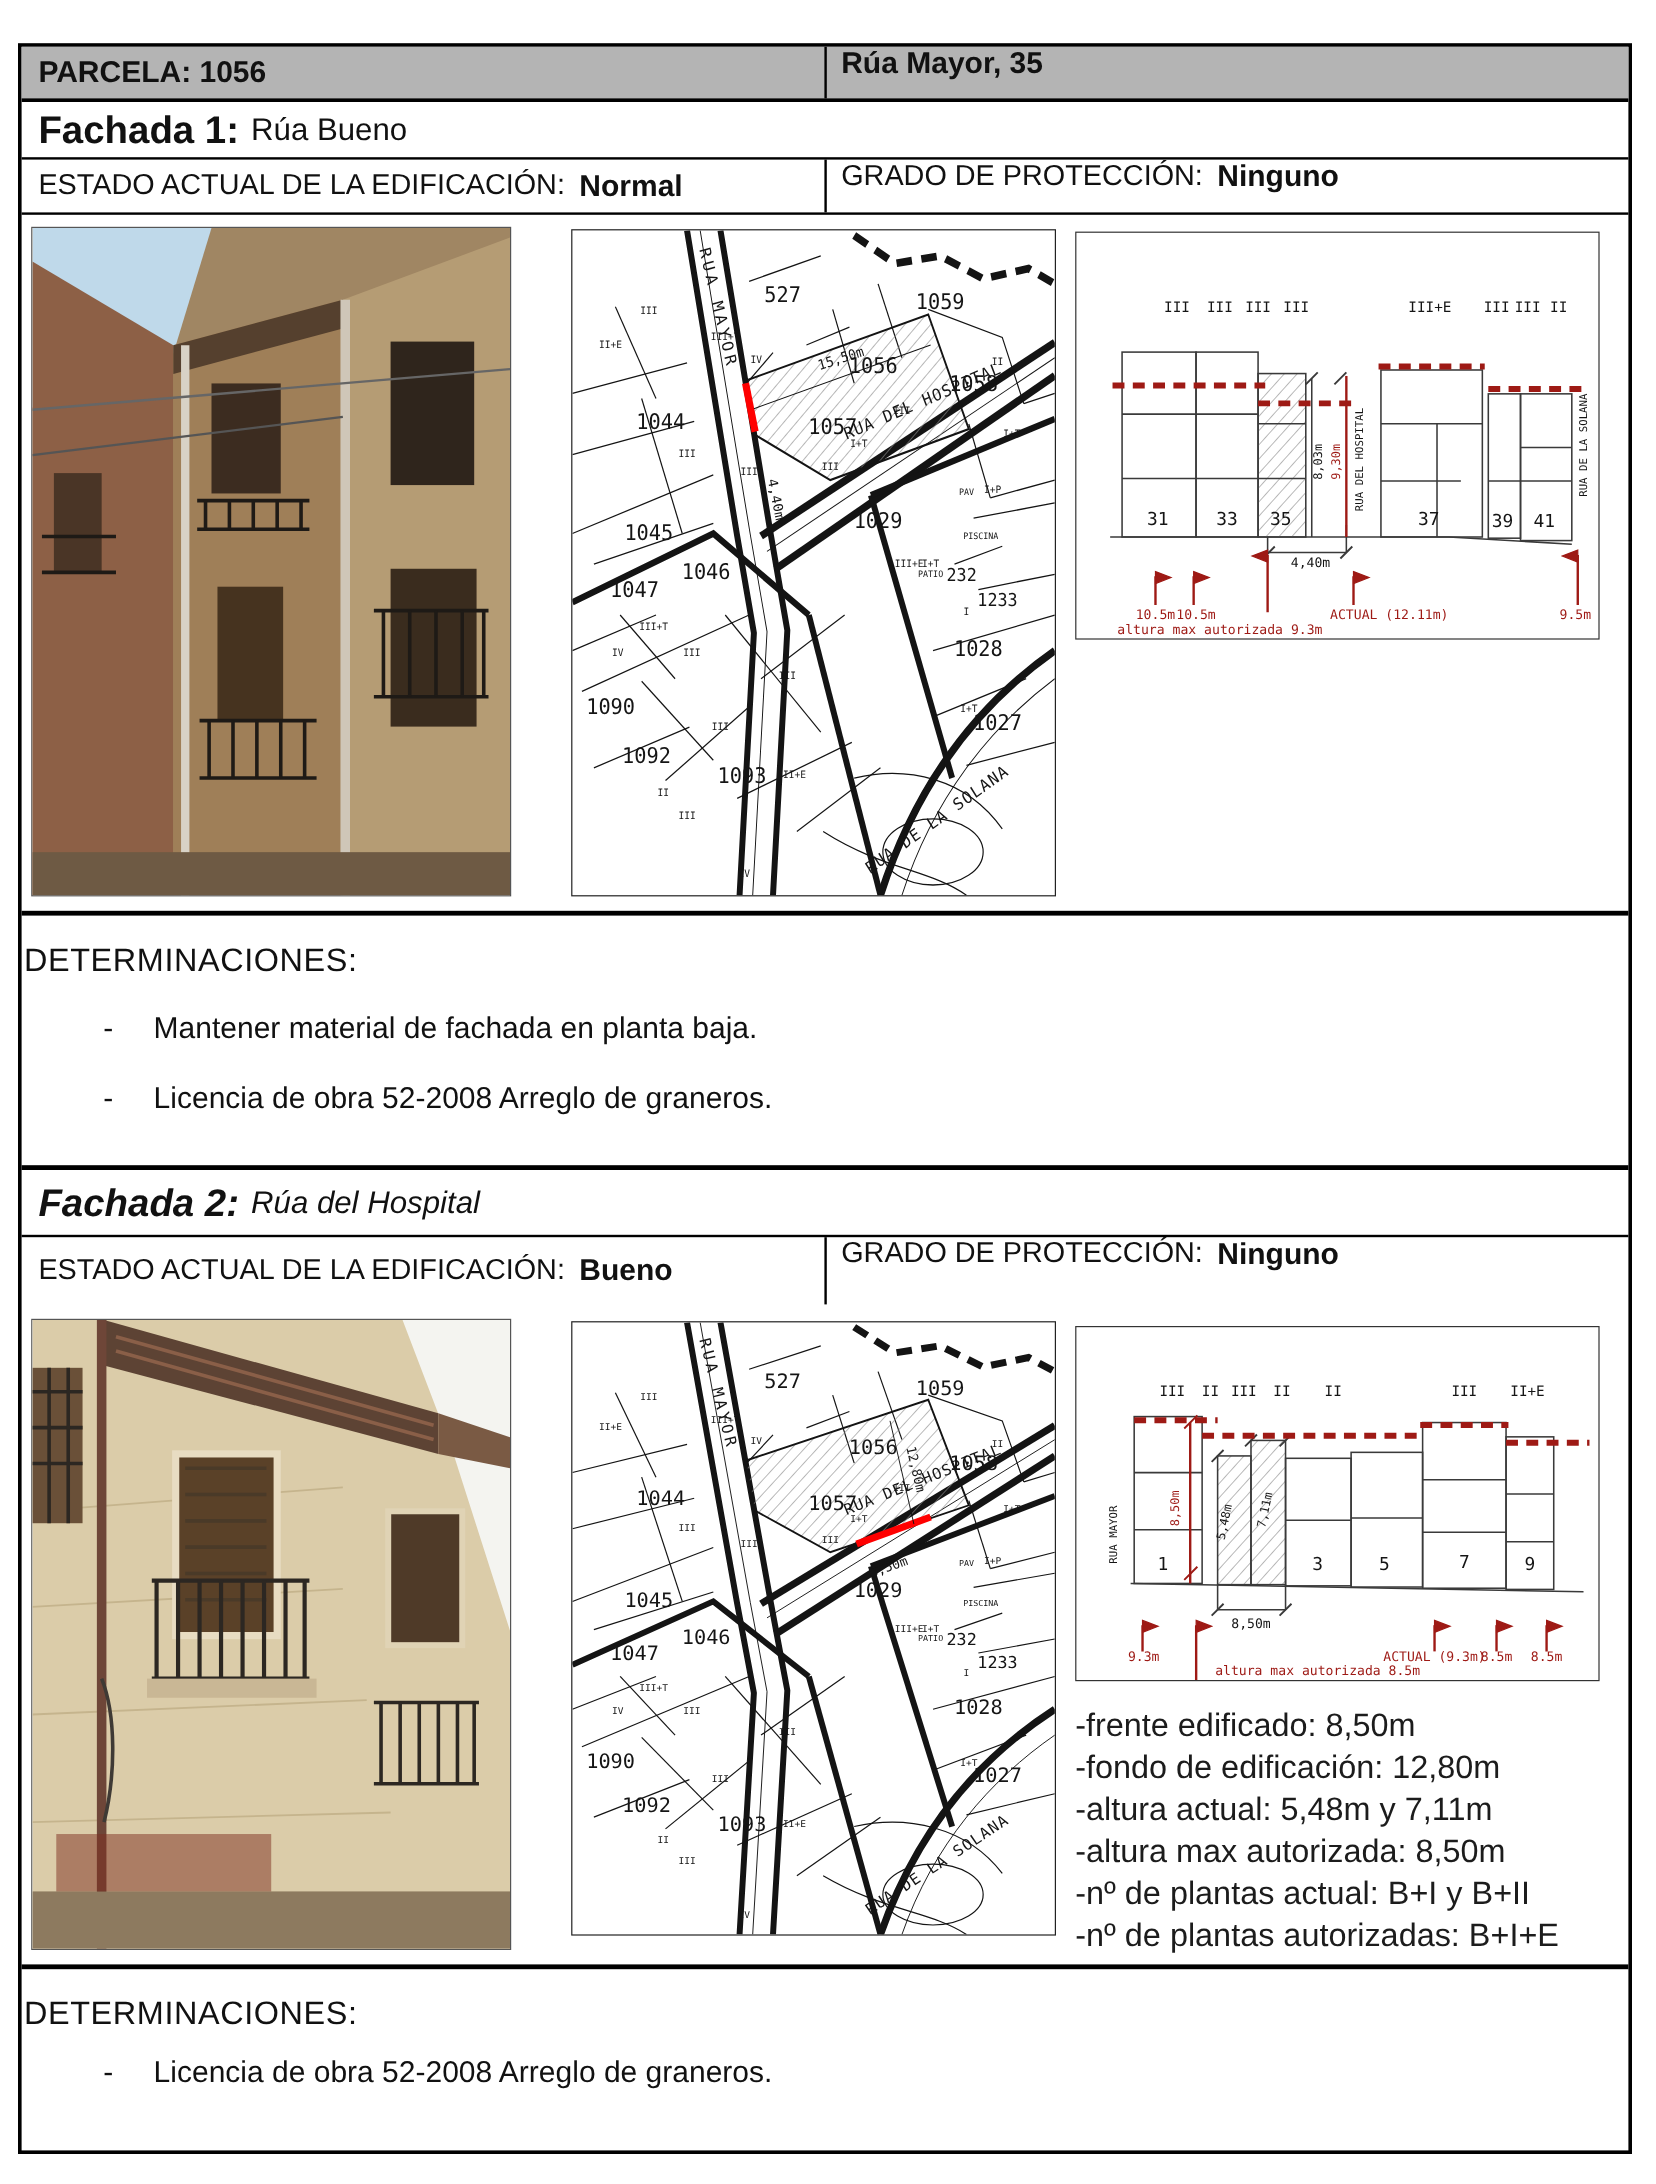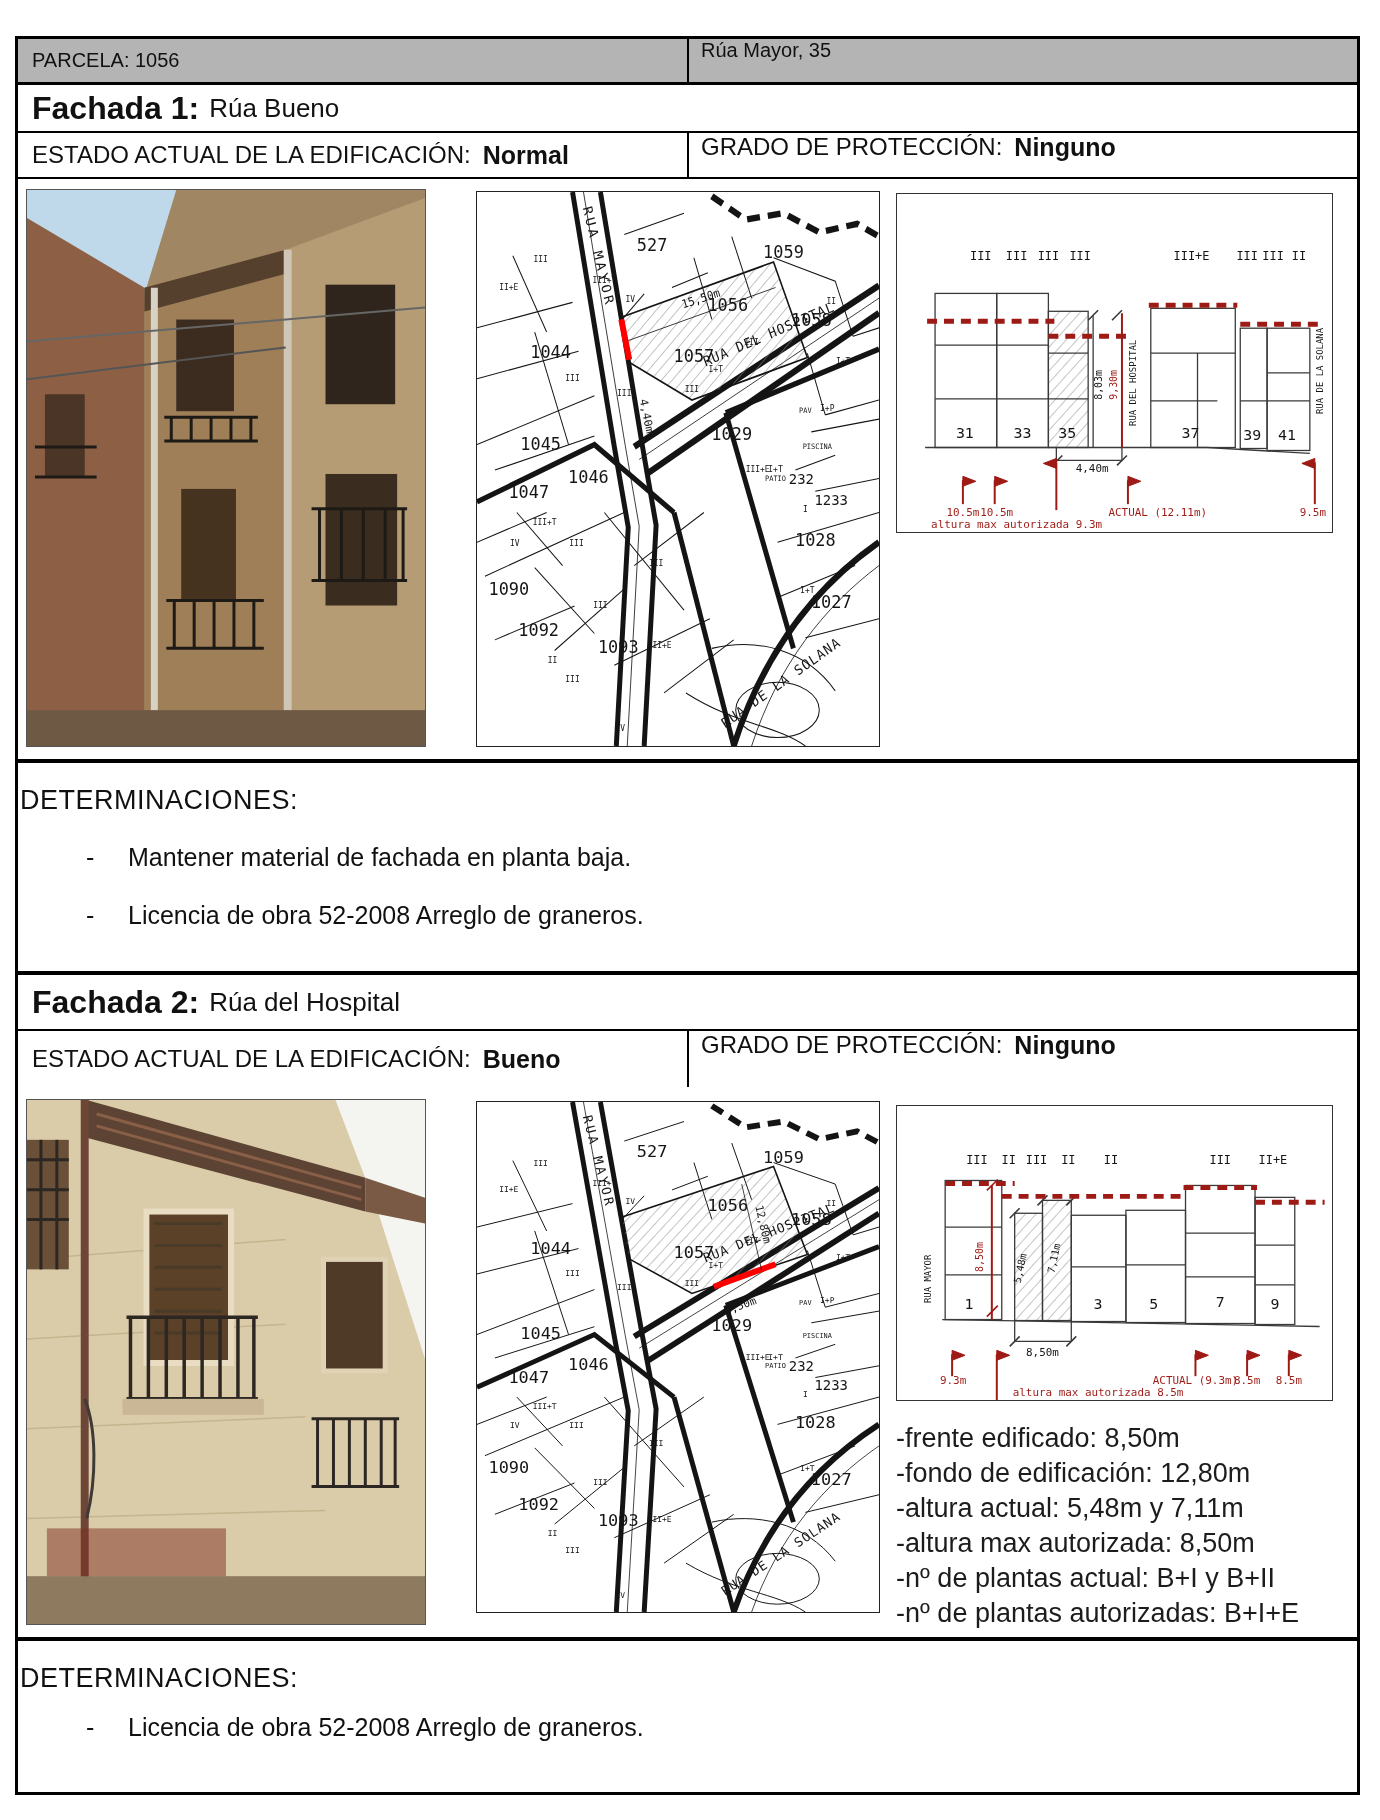--- a/index.html
+++ b/index.html
@@ -4,27 +4,27 @@
 <style>
   html,body{margin:0;padding:0;background:#fff;width:1380px;height:1820px;overflow:hidden;
     font-family:"Liberation Sans",sans-serif;color:#111;}
   .sheet{position:absolute;left:15px;top:36px;width:1345px;height:1759px;border:3px solid #000;background:#fff;box-sizing:border-box;}
   .row{position:absolute;left:0;right:0;box-sizing:border-box;}
   .r-head{top:0;height:46px;background:#b4b4b4;border-bottom:3px solid #000;display:flex;}
   .r-fach1{top:46px;height:48px;border-bottom:2px solid #000;display:flex;align-items:center;padding-left:14px;}
   .r-est1{top:94px;height:46px;border-bottom:2px solid #000;display:flex;}
   .r-cont1{top:140px;height:580px;}
   .r-det1{top:720px;height:212px;border-top:4px solid #000;}
-  .r-fach2{top:932px;height:58px;border-top:4px solid #000;display:flex;align-items:center;padding-left:14px;}
+  .r-fach2{top:932px;height:58px;border-top:4px solid #000;display:flex;align-items:center;padding-left:14px;font-style:italic;}
   .r-est2{top:990px;height:58px;border-top:2px solid #000;display:flex;}
   .r-cont2{top:1048px;height:550px;}
   .r-det2{top:1598px;height:155px;border-top:4px solid #000;}
   .cell-l{width:671px;border-right:2px solid #000;display:flex;align-items:center;padding-left:14px;box-sizing:border-box;}
   .cell-r{flex:1;display:flex;align-items:flex-start;padding-left:12px;}
-  .h-bold{font-weight:normal;font-size:20px;}
+  .h-bold{font-weight:bold;font-size:25px;}
   .fach-label{font-weight:bold;font-size:32px;margin-right:10px;}
   .fach-name{font-size:26px;}
   .est-label{font-size:24px;margin-right:12px;}
   .est-value{font-size:25px;font-weight:bold;}
   .panel{position:absolute;box-sizing:border-box;}
   .photo{border:1px solid #555;}
   .mapbox{border:1px solid #222;background:#fff;}
   .elevbox{border:1px solid #333;background:#fff;}
   .details{position:absolute;left:878px;width:460px;font-size:27px;line-height:36px;color:#1c1c1c;}
   .det-title{font-size:27px;padding:22px 0 0 2px;letter-spacing:.5px;}

